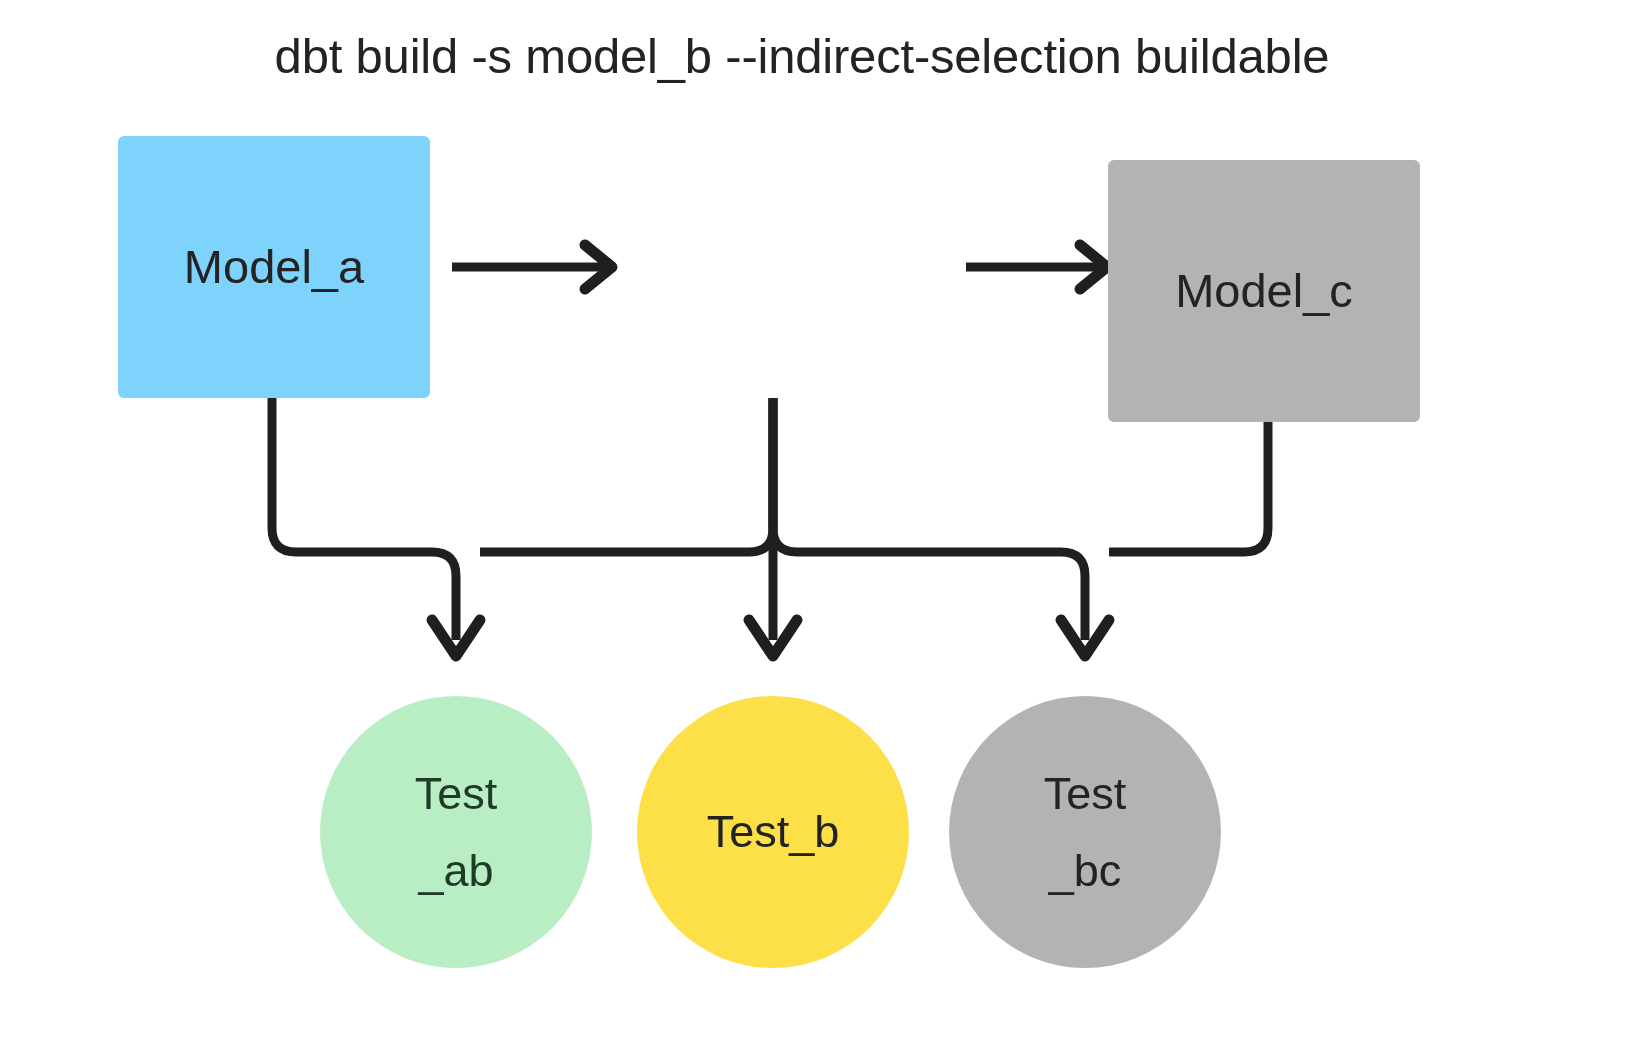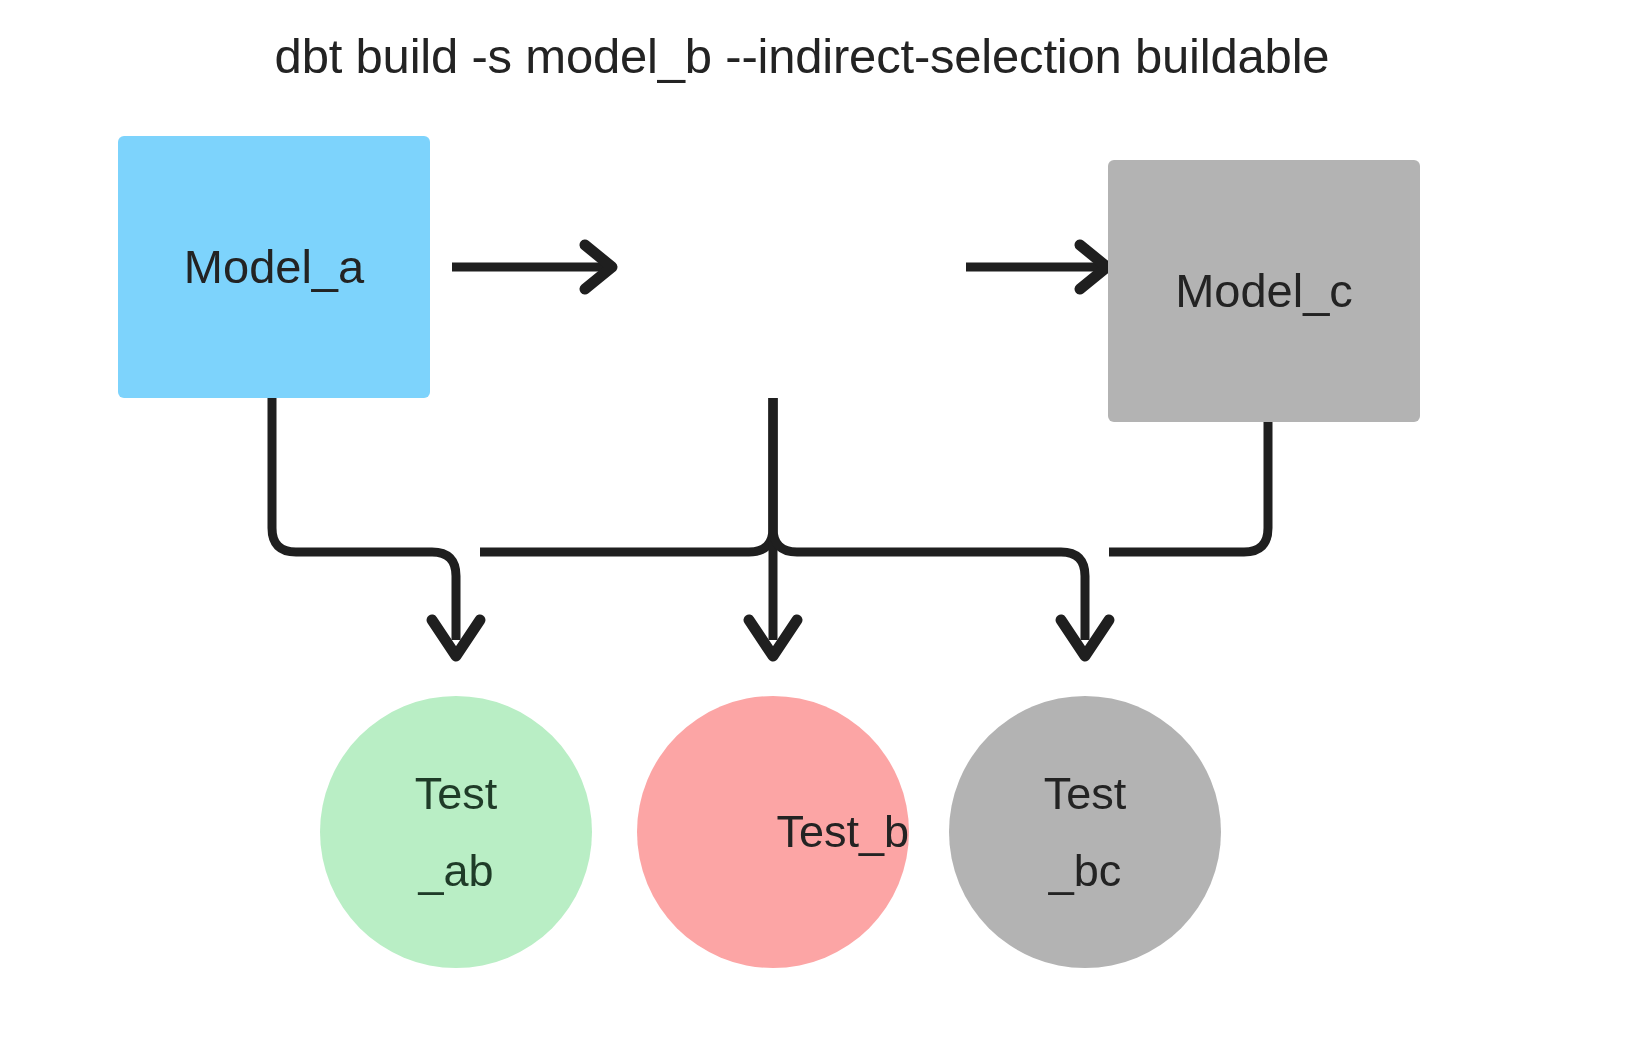--- a/index.html
+++ b/index.html
@@ -158,21 +158,21 @@
     <span class="node-label">Model_c</span>
   </div>
 
   <div class="node-circle" id="circle-test-ab" style="background:#b9eec5;color:#1f3b28;">
     <span class="node-label">
       <span>Test</span><br>
       <span>_ab</span>
     </span>
   </div>
 
-  <div class="node-circle" id="circle-test-b" style="background:#fca5a5;color:#232323;justify-content:flex-end;">
+  <div class="node-circle" id="circle-test-b" style="background:#fde047;color:#232323;">
     <span class="node-label single">
       <span>Test_b</span>
     </span>
   </div>
 
   <div class="node-circle" id="circle-test-bc" style="background:#b3b3b3;color:#232323;">
     <span class="node-label">
       <span>Test</span><br>
       <span>_bc</span>
     </span>

